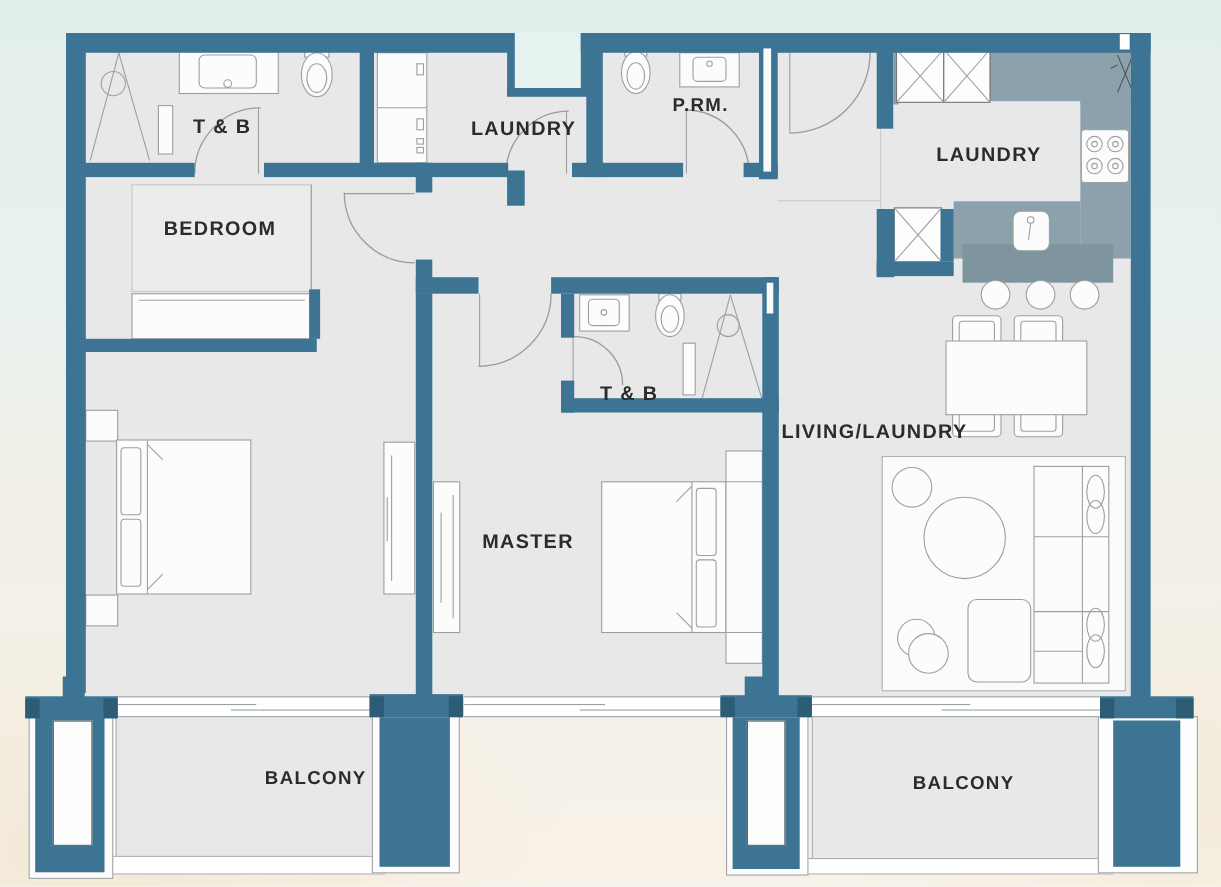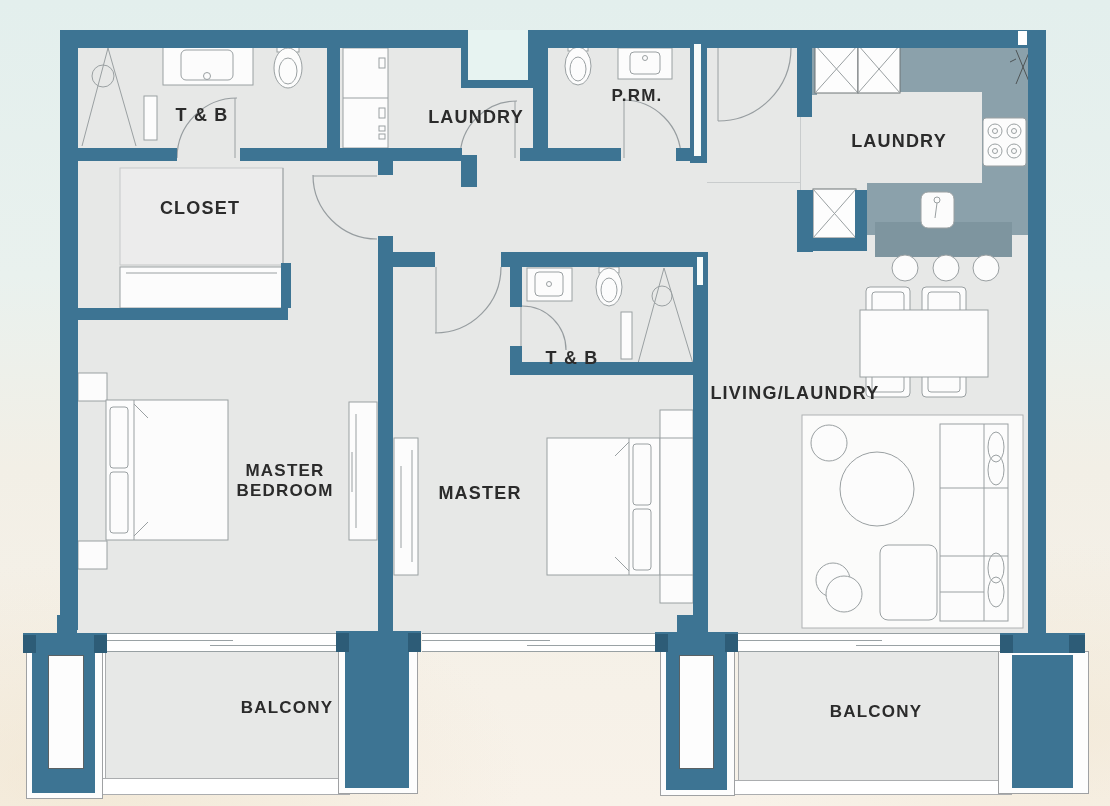--- a/index.html
+++ b/index.html
@@ -351,21 +351,20 @@
   <div class="wslot" style="left:697px;top:257px;width:6px;height:28px;"></div>
   <div class="w" style="left:797px;top:30px;width:15px;height:87px;"></div>
   <div class="w" style="left:797px;top:190px;width:16px;height:62px;"></div>
   <div class="w" style="left:797px;top:238px;width:70px;height:13px;"></div>
   <div class="w" style="left:855px;top:190px;width:12px;height:48px;"></div>
 
   <div class="lbl" style="left:202px;top:115px;">T &amp; B</div>
   <div class="lbl" style="left:476px;top:117px;">LAUNDRY</div>
   <div class="lbl small" style="left:637px;top:96px;">P.RM.</div>
   <div class="lbl" style="left:899px;top:141px;">LAUNDRY</div>
-  <div class="lbl" style="left:200px;top:208px;">CLOSET</div>
+  <div class="lbl" style="left:200px;top:208px;">BEDROOM</div>
   <div class="lbl" style="left:572px;top:358px;">T &amp; B</div>
   <div class="lbl" style="left:795px;top:393px;">LIVING/LAUNDRY</div>
-  <div class="lbl two" style="left:285px;top:481px;">MASTER BEDROOM</div>
   <div class="lbl" style="left:480px;top:493px;">MASTER</div>
   <div class="lbl small" style="left:287px;top:708px;">BALCONY</div>
   <div class="lbl small" style="left:876px;top:712px;">BALCONY</div>
 
 </div>
 
 </body></html>

